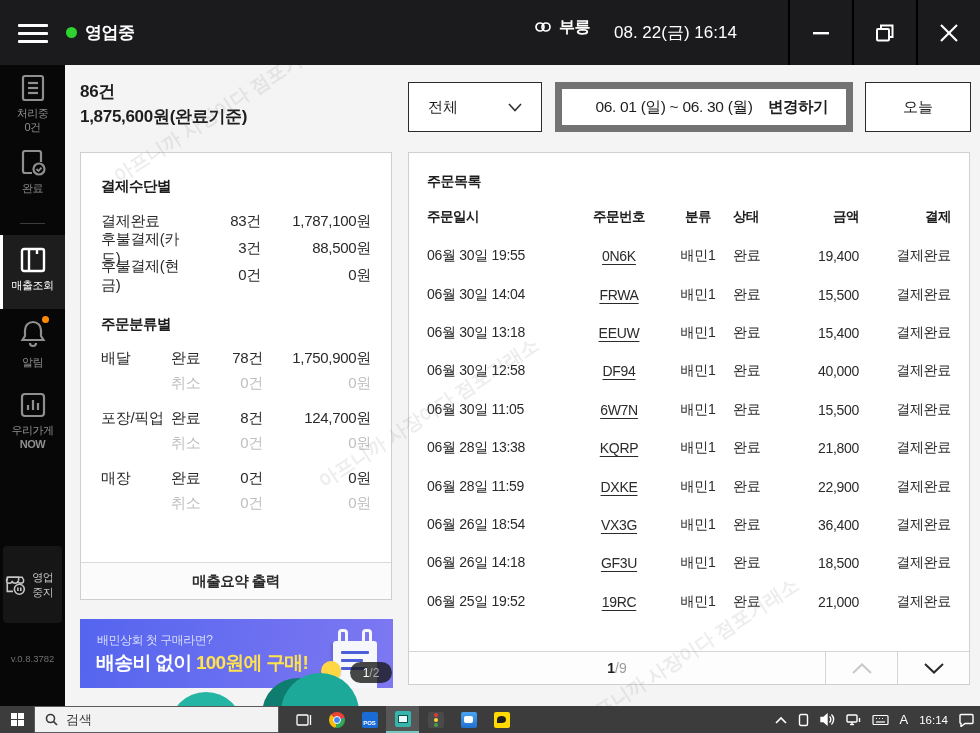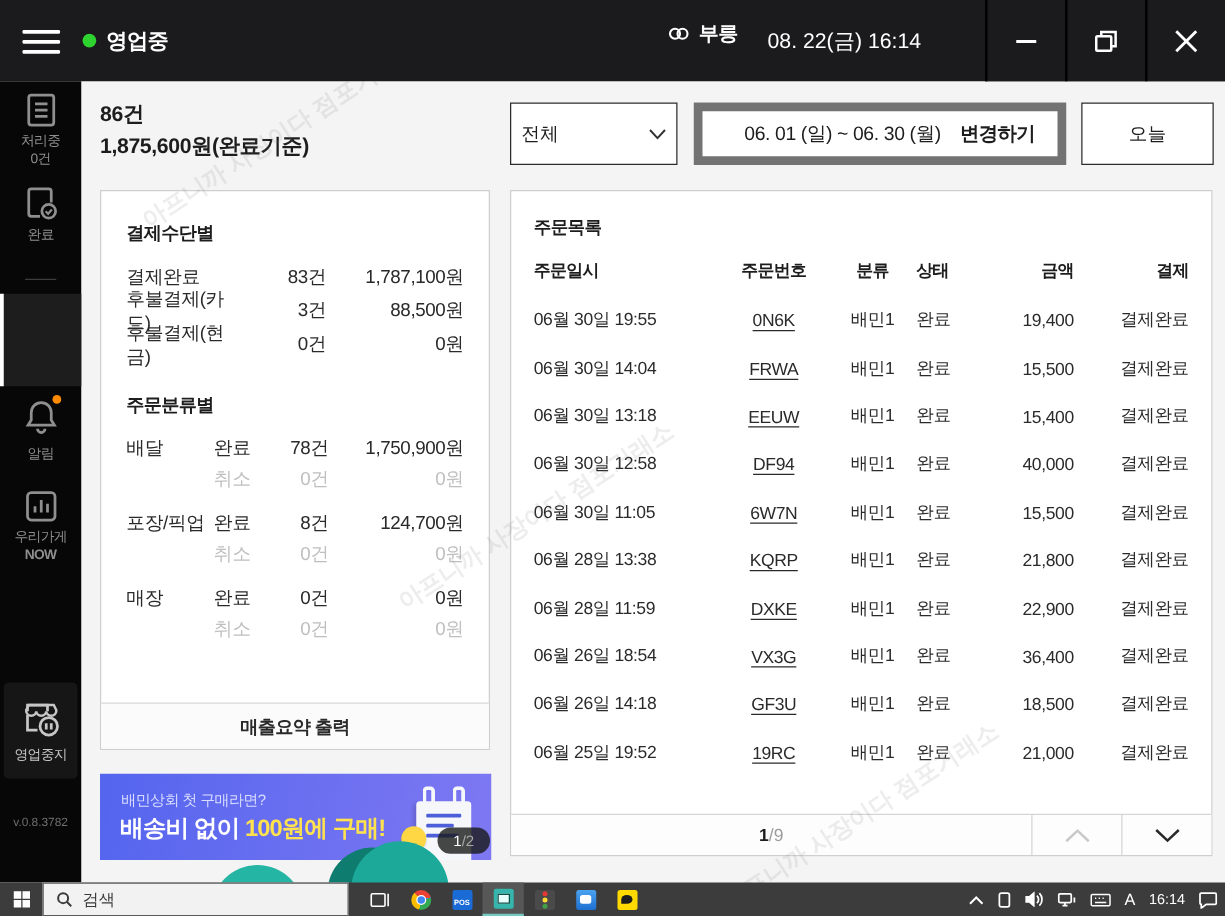--- a/index.html
+++ b/index.html
@@ -20,32 +20,32 @@
   .win-btns { position:absolute; right:0; top:0; height:65px; display:flex; }
   .win-btn { width:64px; height:65px; display:flex; align-items:center; justify-content:center; border-left:2px solid #000; background:#1b1b1d; cursor:pointer; }
 
   
   .sidebar { position:absolute; left:0; top:65px; width:65px; height:641px; background:#070707; z-index:15; }
   .sb-item { position:absolute; left:0; width:65px; display:flex; flex-direction:column; align-items:center; gap:4px; color:#8f8f8f; cursor:pointer; }
   .sb-item .lbl { font-size:11px; letter-spacing:-0.5px; line-height:13px; text-align:center; }
   .sb-item.selected { color:#fff; }
   .sb-sel-bg { position:absolute; left:0; top:170px; width:65px; height:74px; background:#1d1d1d; border-left:3px solid #fff; }
   .sb-divider { position:absolute; left:20px; top:158px; width:25px; height:1px; background:#3c3c3c; }
-  .sb-stop { position:absolute; left:3px; top:481px; width:59px; height:77px; background:#161616; border-radius:4px; display:flex; flex-direction:column; align-items:center; justify-content:center; gap:5px; color:#c6c6c6; cursor:pointer; }
+  .sb-stop { position:absolute; left:3px; top:481px; width:59px; height:77px; background:#161616; border-radius:4px; display:flex; align-items:center; justify-content:center; gap:5px; color:#c6c6c6; cursor:pointer; }
   .sb-stop .lbl { font-size:11px; letter-spacing:-0.5px; }
   .sb-version { position:absolute; left:0; top:588px; width:65px; text-align:center; color:#6f6f6f; font-size:9.5px; }
   .bell-dot { position:absolute; right:-2px; top:-2px; width:7px; height:7px; border-radius:50%; background:#ff8a00; }
 
   
   .content { position:absolute; left:65px; top:65px; width:915px; height:641px; background:#f4f4f4; z-index:5; }
 
   .summary { position:absolute; left:15px; top:14px; }
   .summary div { font-size:17px; font-weight:bold; color:#1d1d1d; line-height:25px; letter-spacing:-0.3px; }
 
-  .filter-type { position:absolute; left:343px; top:17px; width:134px; height:50px; background:#fff; border:1px solid #2b2b2b; display:flex; align-items:center; padding:0 8px; justify-content:space-between; font-size:15px; color:#1d1d1d; cursor:pointer; }
+  .filter-type { position:absolute; left:343px; top:17px; width:134px; height:50px; background:#fff; border:1px solid #2b2b2b; display:flex; align-items:center; padding:0 19px; justify-content:space-between; font-size:15px; color:#1d1d1d; cursor:pointer; }
   .filter-date { position:absolute; left:490px; top:17px; width:298px; height:50px; background:#fff; border:7px solid #737373; display:flex; align-items:center; padding:0 18px; font-size:15.5px; color:#1d1d1d; }
   .filter-date .range { flex:1; text-align:center; letter-spacing:-0.3px; }
   .filter-date .change { font-weight:bold; letter-spacing:-0.5px; cursor:pointer; }
   .btn-today { position:absolute; left:800px; top:17px; width:106px; height:50px; background:#fff; border:1px solid #2b2b2b; display:flex; align-items:center; justify-content:center; font-size:15px; color:#1d1d1d; cursor:pointer; }
 
   
   .stats-panel { position:absolute; left:15px; top:87px; width:312px; height:448px; background:#fff; border:1px solid #cfcfcf; }
   .sp-inner { padding:24px 20px 0 20px; }
   .sp-title { font-size:14.5px; font-weight:bold; color:#1d1d1d; letter-spacing:-0.5px; margin-bottom:12px; }
   .sp-row { display:flex; align-items:center; height:27px; font-size:15px; color:#2a2a2a; letter-spacing:-0.3px; }
@@ -188,20 +188,28 @@
       <svg width="30" height="30" viewBox="0 0 30 30" fill="none" stroke="#8f8f8f" stroke-width="2.2">
         <path d="M23 14 V5 a2 2 0 0 0 -2 -2 H7 a2 2 0 0 0 -2 2 v18 a2 2 0 0 0 2 2 h7"></path>
         <circle cx="21" cy="21" r="5.5"></circle>
           <path d="M18.5 21 l2 2 l3-3.4" stroke-width="1.8"></path>
       </svg>
       <span class="lbl">완료</span>
     </div>
 
     <div class="sb-divider"></div>
 
+    <div class="sb-item selected" style="top:180px;">
+      <svg width="30" height="30" viewBox="0 0 30 30" fill="none" stroke="#ffffff" stroke-width="2.4">
+        <rect x="4" y="4" width="22" height="22" rx="2"></rect>
+          <line x1="11" y1="4" x2="11" y2="26"></line>
+          <line x1="19" y1="4" x2="19" y2="9"></line>
+      </svg>
+      <span class="lbl">매출조회</span>
+    </div>
 
     <div class="sb-item" style="top:253px;">
       <span style="position:relative;">
         <svg width="28" height="30" viewBox="0 0 28 30" fill="none" stroke="#8f8f8f" stroke-width="2.2">
           <path d="M14 4 a8 8 0 0 0 -8 8 v6 l-2.5 4 h21 l-2.5 -4 v-6 a8 8 0 0 0 -8 -8 z"></path>
             <path d="M11 25 a3 3 0 0 0 6 0"></path>
         </svg>
         <span class="bell-dot"></span>
       </span>
       <span class="lbl">알림</span>

